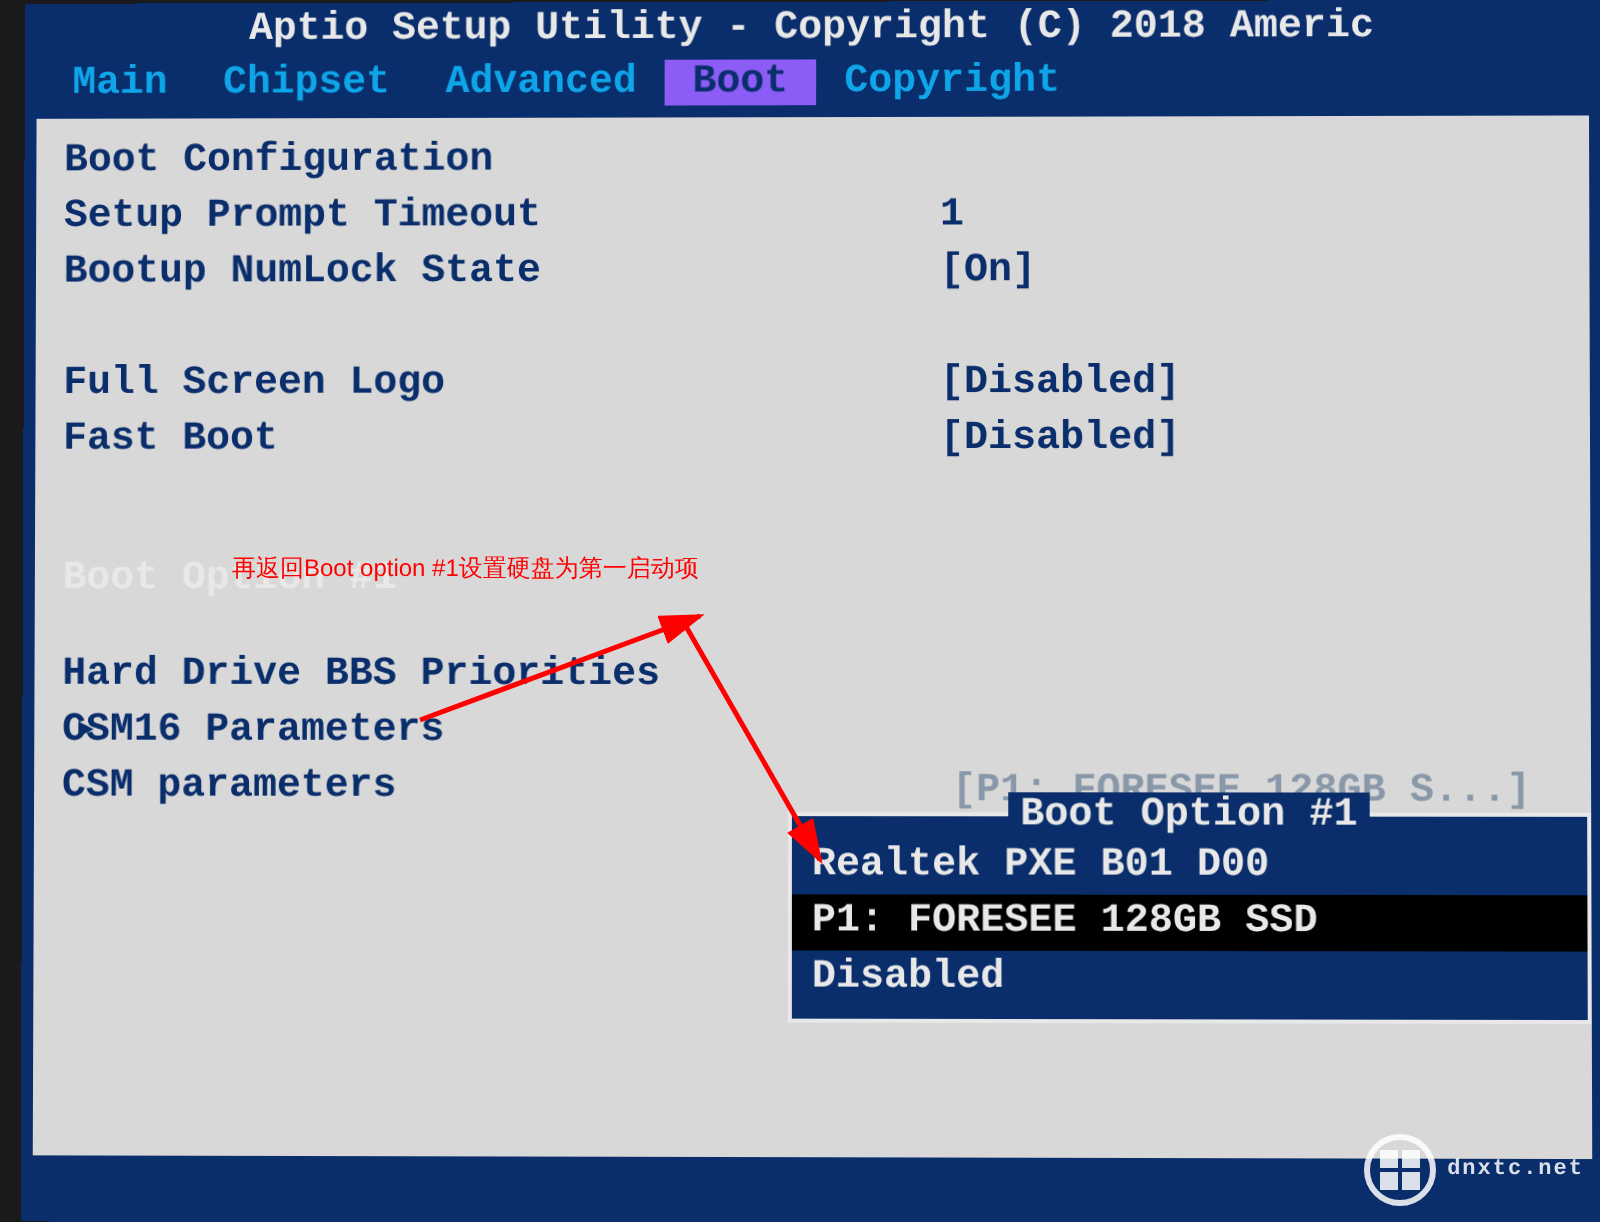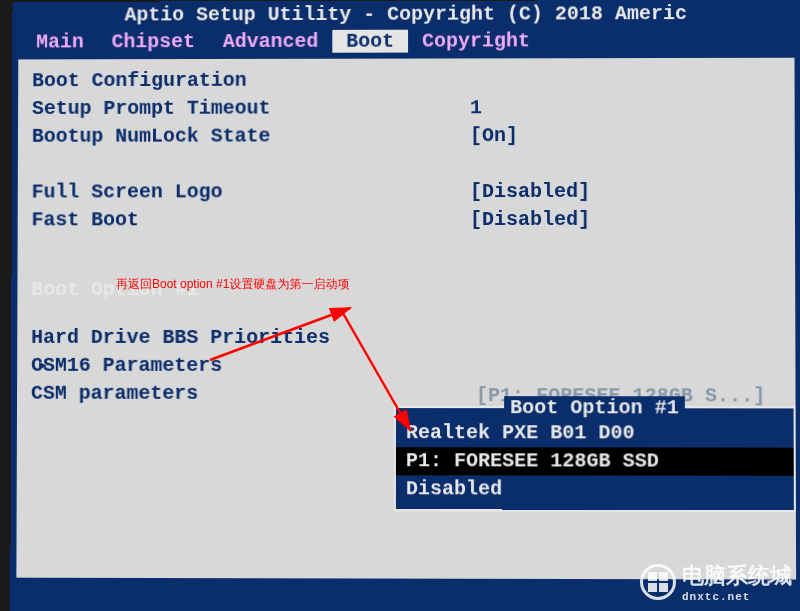--- a/index.html
+++ b/index.html
@@ -33,24 +33,24 @@
     overflow: hidden;
   }
   .menu-bar {
     display: flex;
     gap: 0;
     padding: 2px 10px 6px 10px;
     color: #a0c8e8;
   }
   .menu-item {
     padding: 0 14px;
-    color: #f0abfc;
+    color: #0ea5e9;
   }
   .menu-item.active {
-    background: #e5e5e5;
+    background: #8b5cf6;
     color: #0a2d6b;
   }
   .content {
     background: #d8d8d8;
     margin: 0 6px;
     height: 520px;
     position: relative;
     padding: 8px 14px;
   }
   .row {
@@ -241,16 +241,15 @@
 </svg>
 
 <div class="watermark">
   <div class="wm-icon">
     <div></div>
       <div></div>
       <div></div>
       <div></div>
   </div>
   <div>
-    <div class="wm-text">电脑系统城</div>
     <div class="wm-sub">dnxtc.net</div>
   </div>
 </div>
 
 </body></html>

